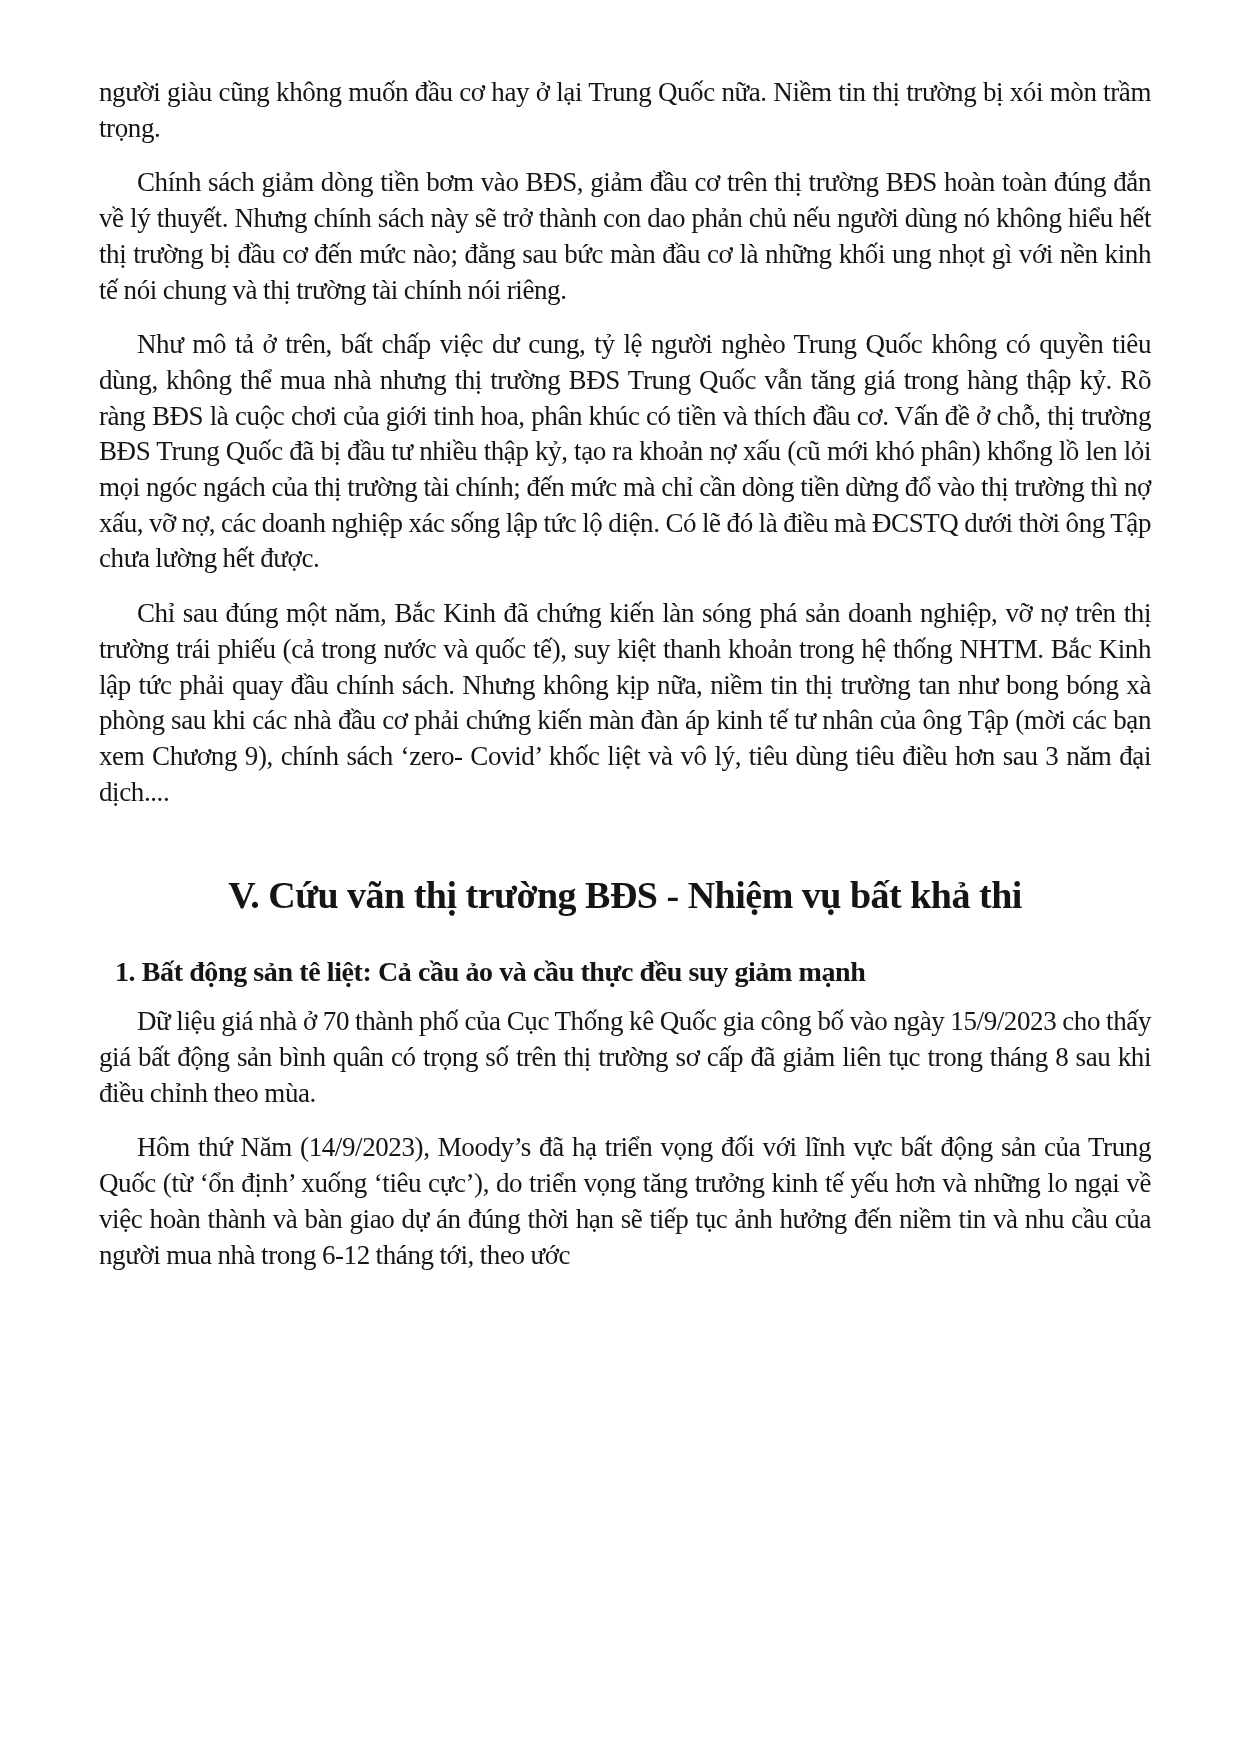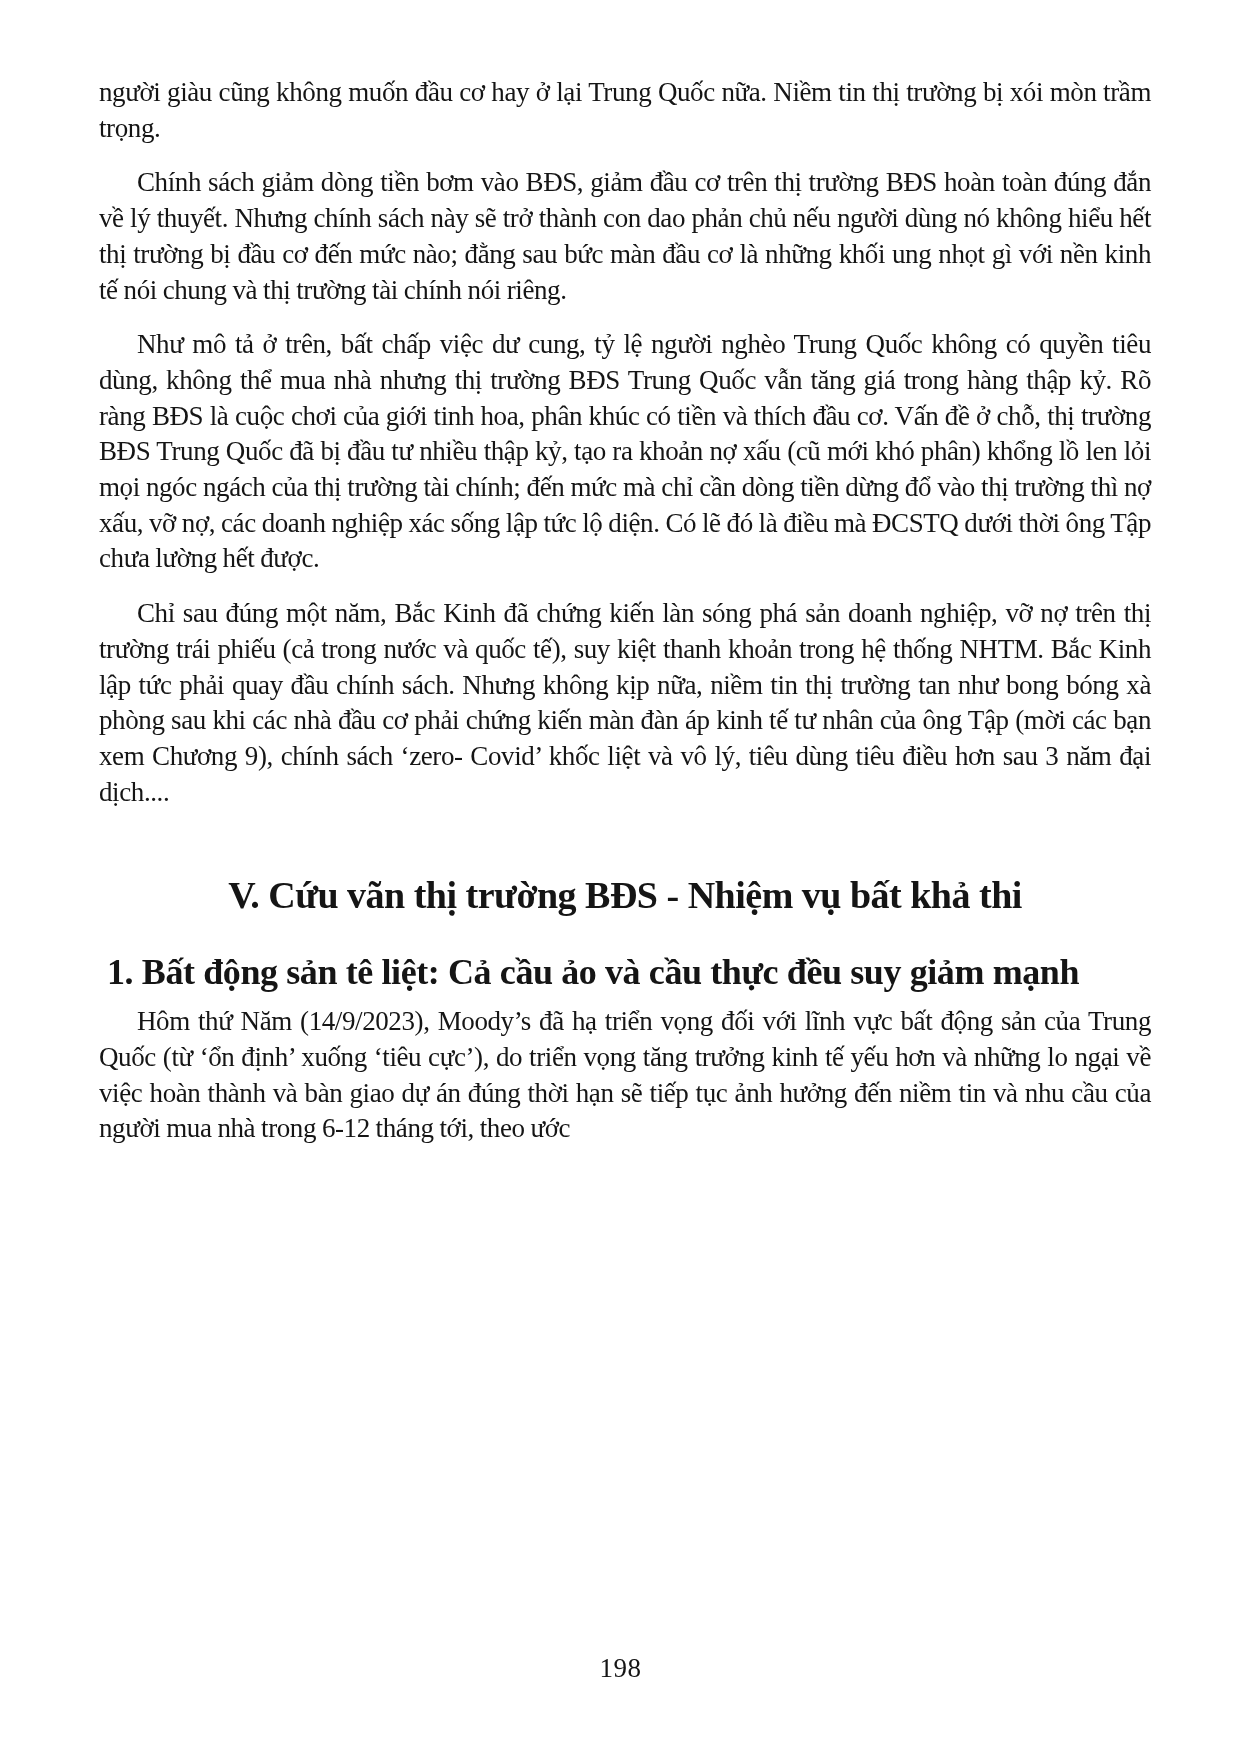--- a/index.html
+++ b/index.html
@@ -37,22 +37,22 @@
   }
   h1.section-heading {
     margin: 62px 0 0 0;
     font-size: 38px;
     line-height: 46px;
     font-weight: 700;
     text-align: center;
     letter-spacing: -0.5px;
   }
   h2.subsection-heading {
-    margin: 36px 0 14px 8px;
-    font-size: 36px;
+    margin: 36px 0 14px 16px;
+    font-size: 28px;
     line-height: 36px;
     font-weight: 700;
     text-align: left;
     letter-spacing: -0.4px;
   }
   .page-footer {
     position: absolute;
     left: 0;
     right: 0;
     top: 1653px;
@@ -75,22 +75,20 @@
 
     <p class="body">Như mô tả ở trên, bất chấp việc dư cung, tỷ lệ người nghèo Trung Quốc không có quyền tiêu dùng, không thể mua nhà nhưng thị trường BĐS Trung Quốc vẫn tăng giá trong hàng thập kỷ. Rõ ràng BĐS là cuộc chơi của giới tinh hoa, phân khúc có tiền và thích đầu cơ. Vấn đề ở chỗ, thị trường BĐS Trung Quốc đã bị đầu tư nhiều thập kỷ, tạo ra khoản nợ xấu (cũ mới khó phân) khổng lồ len lỏi mọi ngóc ngách của thị trường tài chính; đến mức mà chỉ cần dòng tiền dừng đổ vào thị trường thì nợ xấu, vỡ nợ, các doanh nghiệp xác sống lập tức lộ diện. Có lẽ đó là điều mà ĐCSTQ dưới thời ông Tập chưa lường hết được.</p>
 
 
     <p class="body">Chỉ sau đúng một năm, Bắc Kinh đã chứng kiến làn sóng phá sản doanh nghiệp, vỡ nợ trên thị trường trái phiếu (cả trong nước và quốc tế), suy kiệt thanh khoản trong hệ thống NHTM. Bắc Kinh lập tức phải quay đầu chính sách. Nhưng không kịp nữa, niềm tin thị trường tan như bong bóng xà phòng sau khi các nhà đầu cơ phải chứng kiến màn đàn áp kinh tế tư nhân của ông Tập (mời các bạn xem Chương 9), chính sách ‘zero- Covid’ khốc liệt và vô lý, tiêu dùng tiêu điều hơn sau 3 năm đại dịch....</p>
 
     <h1 class="section-heading">V. Cứu vãn thị trường BĐS - Nhiệm vụ bất khả thi</h1>
 
     <h2 class="subsection-heading">1. Bất động sản tê liệt: Cả cầu ảo và cầu thực đều suy giảm mạnh</h2>
 
+    <p class="body">Dữ liệu giá nhà ở 70 thành phố của Cục Thống kê Quốc gia công bố vào ngày 15/9/2023 cho thấy giá bất động sản bình quân có trọng số trên thị trường sơ cấp đã giảm liên tục trong tháng 8 sau khi điều chỉnh theo mùa.</p>
 
 
     <p class="body">Hôm thứ Năm (14/9/2023), Moody’s đã hạ triển vọng đối với lĩnh vực bất động sản của Trung Quốc (từ ‘ổn định’ xuống ‘tiêu cực’), do triển vọng tăng trưởng kinh tế yếu hơn và những lo ngại về việc hoàn thành và bàn giao dự án đúng thời hạn sẽ tiếp tục ảnh hưởng đến niềm tin và nhu cầu của người mua nhà trong 6-12 tháng tới, theo ước</p>
 
   </main>
 
-  <footer class="page-footer">
-    <span>198</span>
-  </footer>
 </div>
 
 </body></html>

